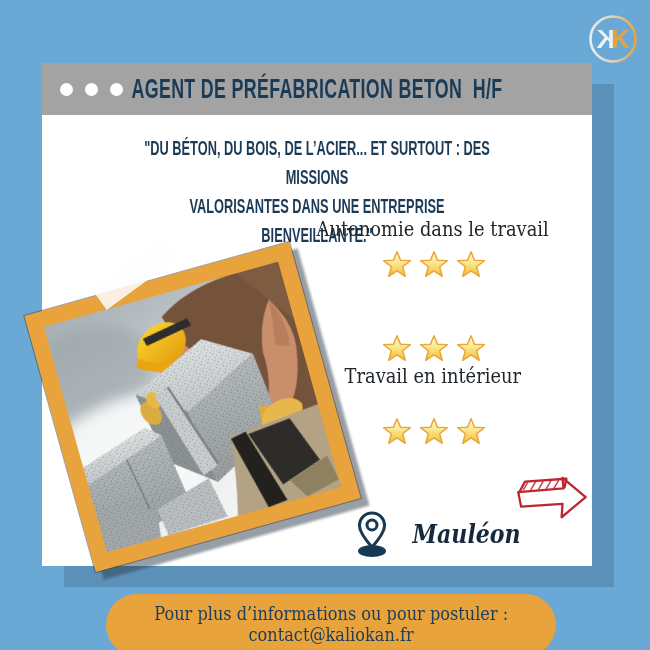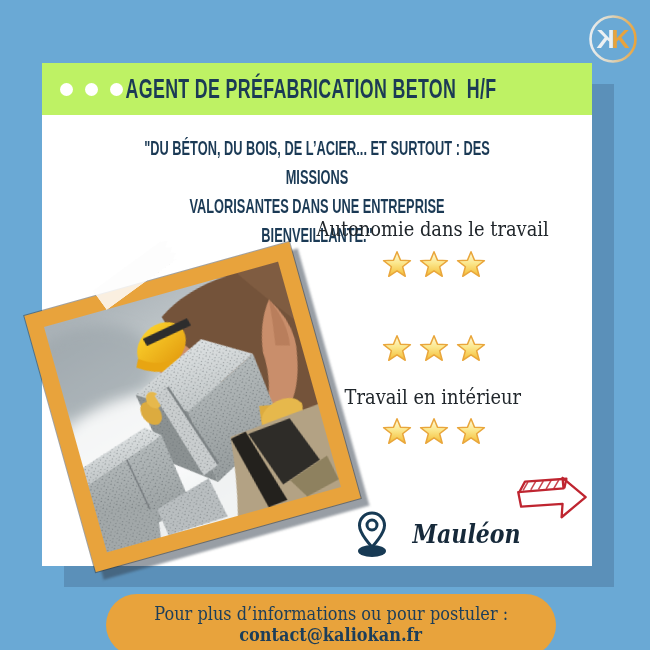--- a/index.html
+++ b/index.html
@@ -1,22 +1,22 @@
 <!DOCTYPE html>
 <html><head>
 <meta charset="utf-8">
 <style>
   html,body{margin:0;padding:0;}
   .stage{position:relative;width:650px;height:650px;overflow:hidden;background:#6AA9D5;
          font-family:"Liberation Sans",sans-serif;}
   
   .card-shadow{position:absolute;left:64px;top:84px;width:550px;height:503px;background:#5B90B9;z-index:1;}
   .card{position:absolute;left:42px;top:63px;width:550px;height:503px;background:#FFFFFF;z-index:2;}
-  .redbar{position:absolute;left:0;top:0;width:550px;height:52px;background:#bef264;
-          display:flex;align-items:center;justify-content:flex-end;}
+  .redbar{position:absolute;left:0;top:0;width:550px;height:52px;background:#a3a3a3;
+          display:flex;align-items:center;justify-content:center;}
   .dots{position:absolute;left:18px;top:0;height:52px;display:flex;align-items:center;gap:12px;}
   .dot{width:13px;height:13px;border-radius:50%;background:#fff;}
   .bar-title{color:#1B3A55;font-weight:bold;font-size:27px;letter-spacing:.5px;
              display:inline-block;transform:scaleX(.66);white-space:pre;}
   .quote{position:absolute;left:0;top:71px;width:550px;text-align:center;color:#1B3A55;
          font-weight:bold;font-size:20px;line-height:29px;transform:scaleX(.64);}
   
   .photo{position:absolute;left:55px;top:274px;width:275px;height:266px;box-sizing:border-box;
          border:16px solid #E8A33C;background:#cfd5d7;transform:rotate(-15.6deg);z-index:3;
          box-shadow:0 0 0 1px rgba(45,45,45,.45);filter:drop-shadow(6px 9px 1px rgba(50,62,75,.5));}
@@ -32,21 +32,21 @@
   .star{width:30px;height:30px;}
   
   .arrow{position:absolute;left:512px;top:472px;width:78px;height:52px;z-index:5;}
   .loc{position:absolute;left:353px;top:508px;height:52px;display:flex;align-items:center;gap:12px;z-index:5;}
   .loc svg{width:38px;height:50px;}
   .loc-name{font-family:"DejaVu Serif","Liberation Serif",serif;font-style:italic;font-weight:bold;
             font-size:26px;color:#16293A;text-align:right;}
   .pill{position:absolute;left:106px;top:594px;width:450px;height:62px;border-radius:31px;background:#E8A33C;
         z-index:5;display:flex;flex-direction:column;align-items:center;padding-top:9px;box-sizing:border-box;
         font-family:"DejaVu Serif","Liberation Serif",serif;color:#1C3E5A;font-size:19px;line-height:21px;}
-  .pill .email{font-weight:bold;}
+  .pill .email{font-weight:normal;}
   .logo{position:absolute;left:587px;top:13px;width:52px;height:52px;z-index:5;}
   .hidden-defs{position:absolute;width:0;height:0;}
 </style>
 </head>
 <body>
 
 <svg class="hidden-defs" aria-hidden="true">
   <defs>
     <linearGradient id="starGrad" x1="0" y1="0" x2="0" y2="1">
       <stop offset="0" stop-color="#FFFBE0"></stop>
@@ -174,21 +174,21 @@
         <use href="#star-shape"></use>
       </svg>
       <svg class="star" viewBox="0 0 32 32">
         <use href="#star-shape"></use>
       </svg>
       <svg class="star" viewBox="0 0 32 32">
         <use href="#star-shape"></use>
       </svg>
     </div>
 
-  <div class="benefit-label" style="top:385px">
+  <div class="benefit-label" style="top:364px">
     <span class="narrow">Travail en intérieur</span>
   </div>
   <div class="stars" style="top:416px">
       <svg class="star" viewBox="0 0 32 32">
         <use href="#star-shape"></use>
       </svg>
       <svg class="star" viewBox="0 0 32 32">
         <use href="#star-shape"></use>
       </svg>
       <svg class="star" viewBox="0 0 32 32">

